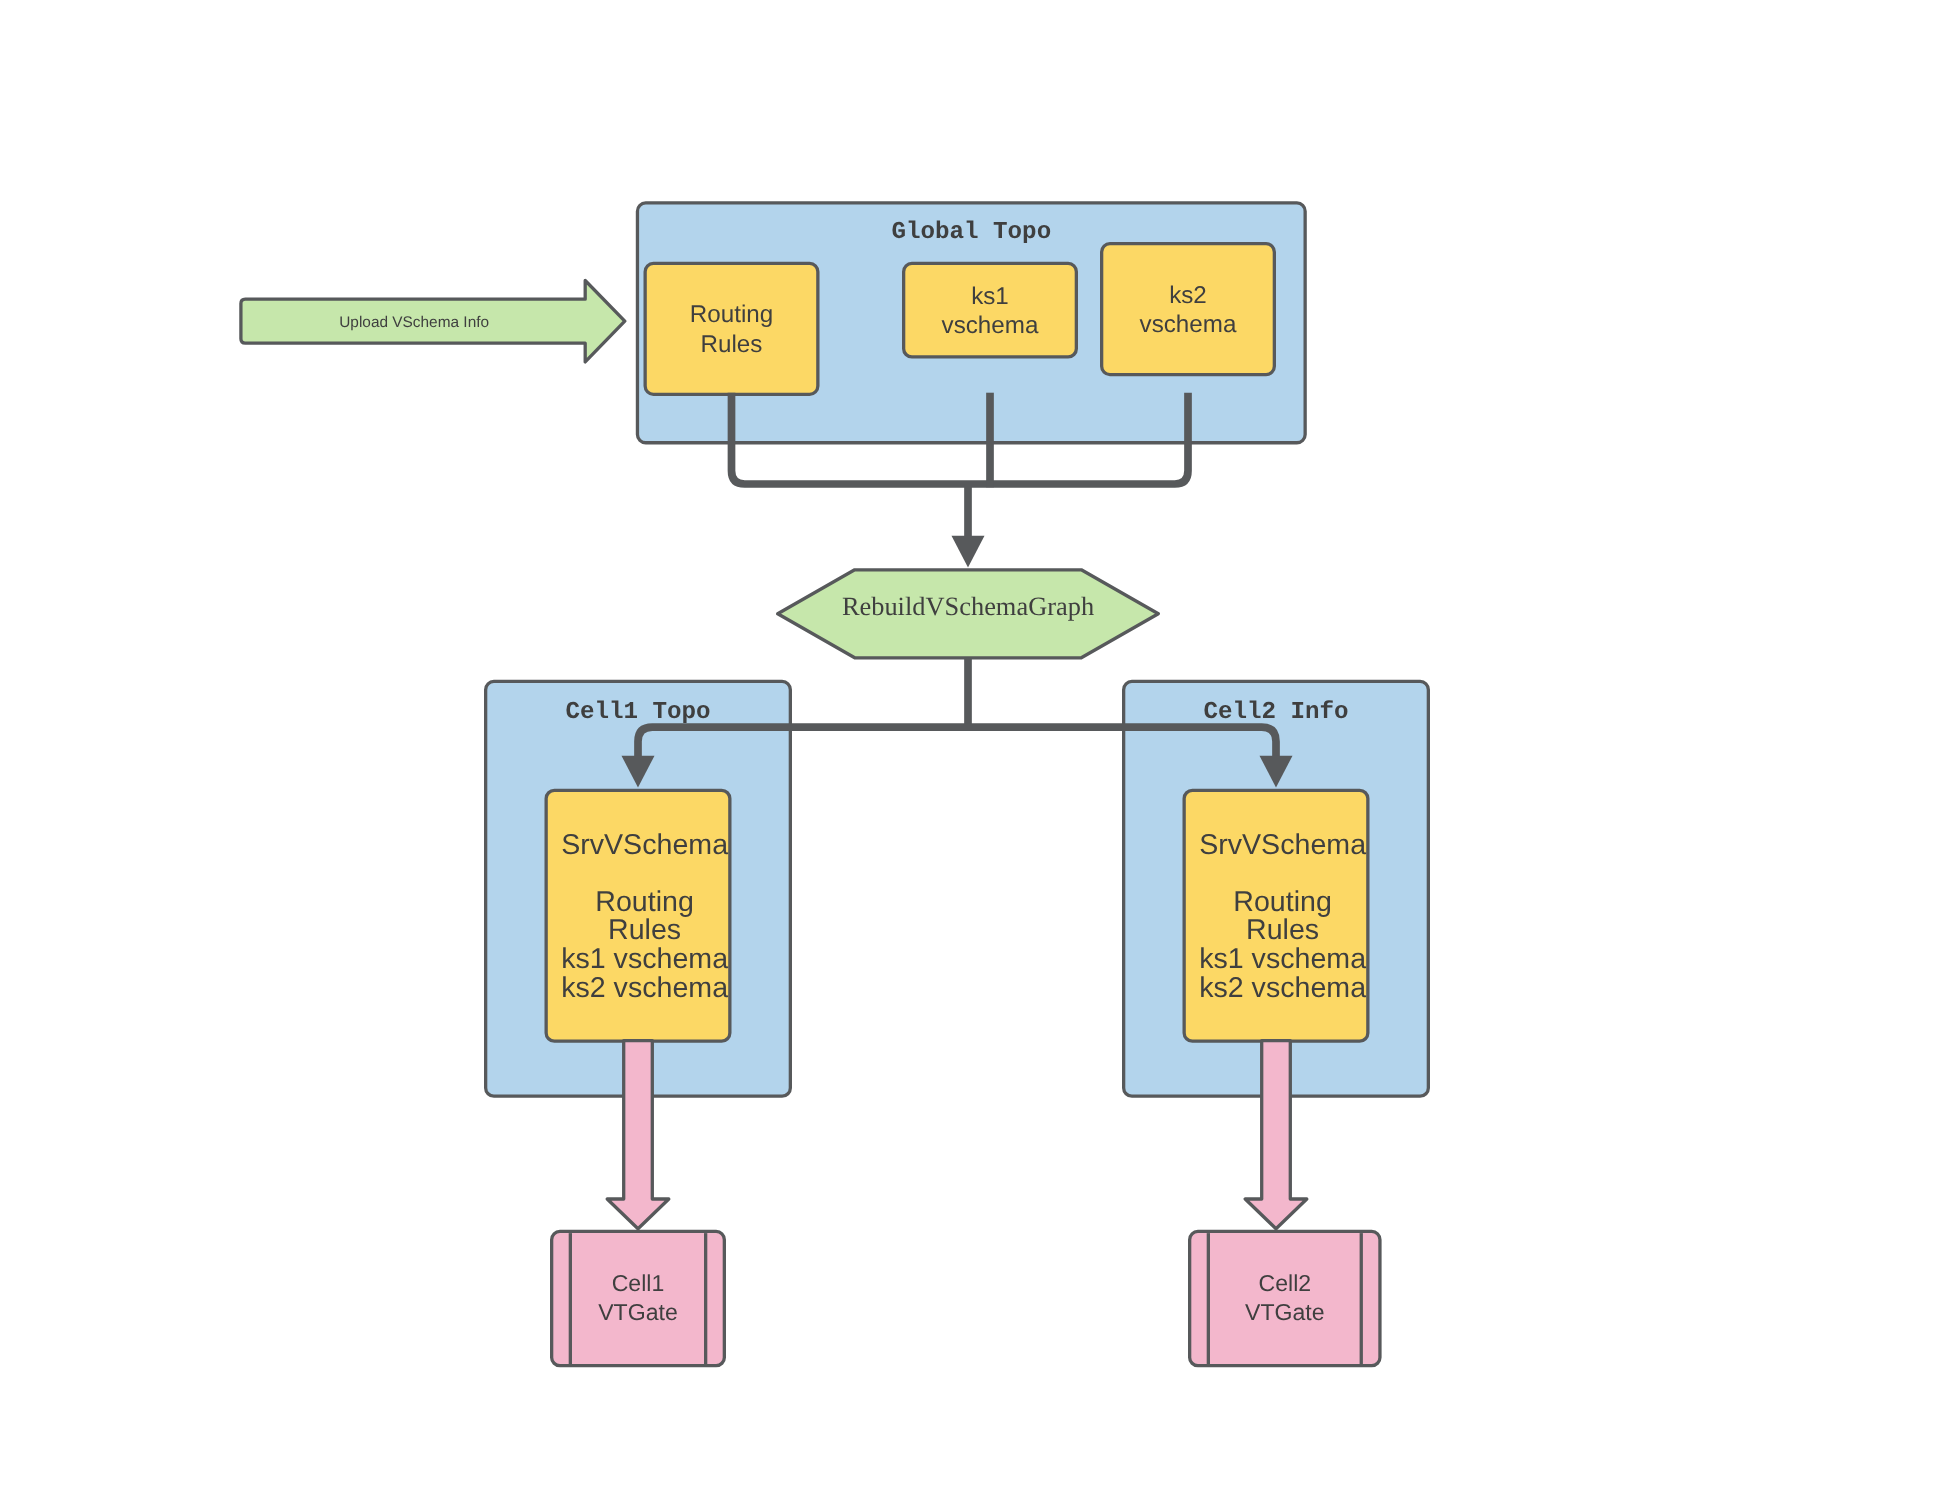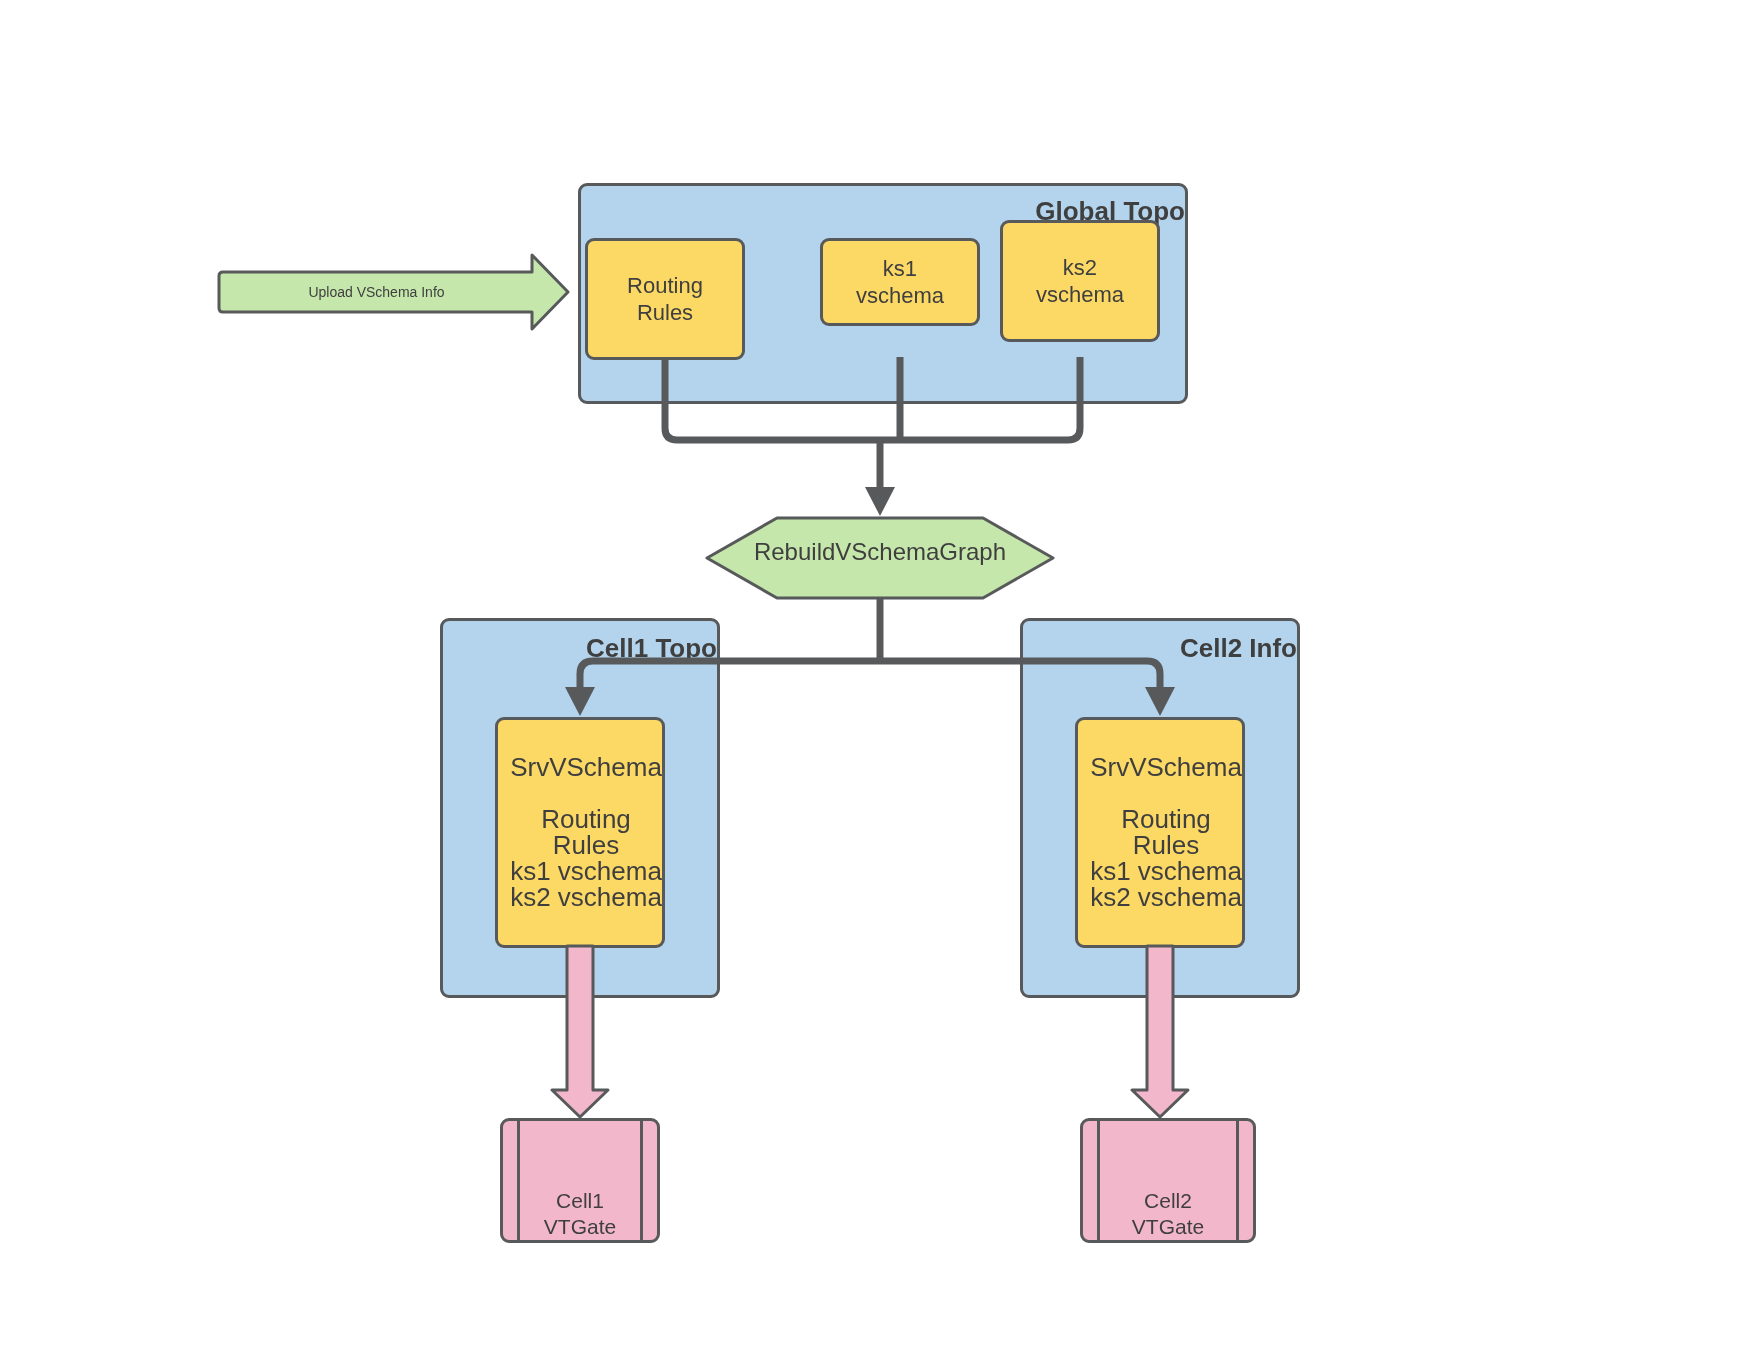--- a/index.html
+++ b/index.html
@@ -4,23 +4,23 @@
 <style>
   html,body{margin:0;padding:0;background:#ffffff;}
   .canvas{
     position:relative;width:1760px;height:1360px;background:#ffffff;
     font-family:"Liberation Sans", sans-serif;color:var(--text,#3f3f3f);
     overflow:hidden;
   }
   .box{position:absolute;box-sizing:border-box;border:3px solid var(--stroke,#57595b);border-radius:9px;}
   .container-box{background:var(--fill-container,#b3d4ec);}
   .node-box{background:var(--fill-node,#fcd865);display:flex;align-items:center;justify-content:center;text-align:center;}
-  .gate-box{background:var(--fill-gate,#f3b7cc);display:flex;align-items:flex-end;justify-content:center;text-align:center;}
+  .gate-box{background:var(--fill-gate,#f3b7cc);display:flex;align-items:center;justify-content:center;text-align:center;}
   .gate-line{position:absolute;top:0;bottom:0;width:3px;background:var(--stroke,#57595b);}
-  .title{position:absolute;left:0;right:0;text-align:right;font-weight:700;font-size:26px;line-height:26px;}
+  .title{position:absolute;left:0;right:0;text-align:center;font-weight:700;font-size:22px;line-height:26px;font-family:Liberation Mono, monospace;}
   .node-label{font-size:22px;line-height:27px;white-space:pre-line;}
   .srv-box{background:var(--fill-node,#fcd865);}
   .srv-text{position:absolute;left:12px;top:34px;font-size:26px;line-height:26px;white-space:pre-line;text-align:center;}
   .gate-label{font-size:21px;line-height:26px;white-space:pre-line;}
   .overlay-label{position:absolute;display:flex;align-items:center;justify-content:center;text-align:center;z-index:3;}
   .hex-label{font-size:24px;}
   .upload-label{font-size:14px;}
   svg.wires{position:absolute;left:0;top:0;z-index:2;pointer-events:none;}
 </style>
 </head>
@@ -95,15 +95,15 @@
     <path d="M880,598 L880,661" style="fill:none;stroke:var(--connector,#57595b);stroke-width:7;"></path>
     <path d="M580,690 L580,674 Q580,661 593,661 L1147,661 Q1160,661 1160,674 L1160,690" style="fill:none;stroke:var(--connector,#57595b);stroke-width:7;"></path>
     <polygon points="580,716 565,687 595,687" style="fill:var(--connector,#57595b);"></polygon>
     <polygon points="1160,716 1145,687 1175,687" style="fill:var(--connector,#57595b);"></polygon>
 
     <path d="M567,946 L593,946 L593,1090 L608,1090 L580,1117 L552,1090 L567,1090 Z" style="fill:var(--fill-gate,#f3b7cc);stroke:var(--stroke,#57595b);stroke-width:3;stroke-linejoin:round;"></path>
     <path d="M1147,946 L1173,946 L1173,1090 L1188,1090 L1160,1117 L1132,1090 L1147,1090 Z" style="fill:var(--fill-gate,#f3b7cc);stroke:var(--stroke,#57595b);stroke-width:3;stroke-linejoin:round;"></path>
   </svg>
 
   <div class="overlay-label upload-label" style="left:221px;top:272px;width:311px;height:40px;">Upload VSchema Info</div>
-  <div class="overlay-label hex-label" style="left:707px;top:518px;width:346px;height:68px;">RebuildVSchemaGraph</div>
+  <div class="overlay-label hex-label" style="left:707px;top:518px;width:346px;height:68px;font-family:Liberation Serif, serif;">RebuildVSchemaGraph</div>
 
 </div>
 
 </body></html>

